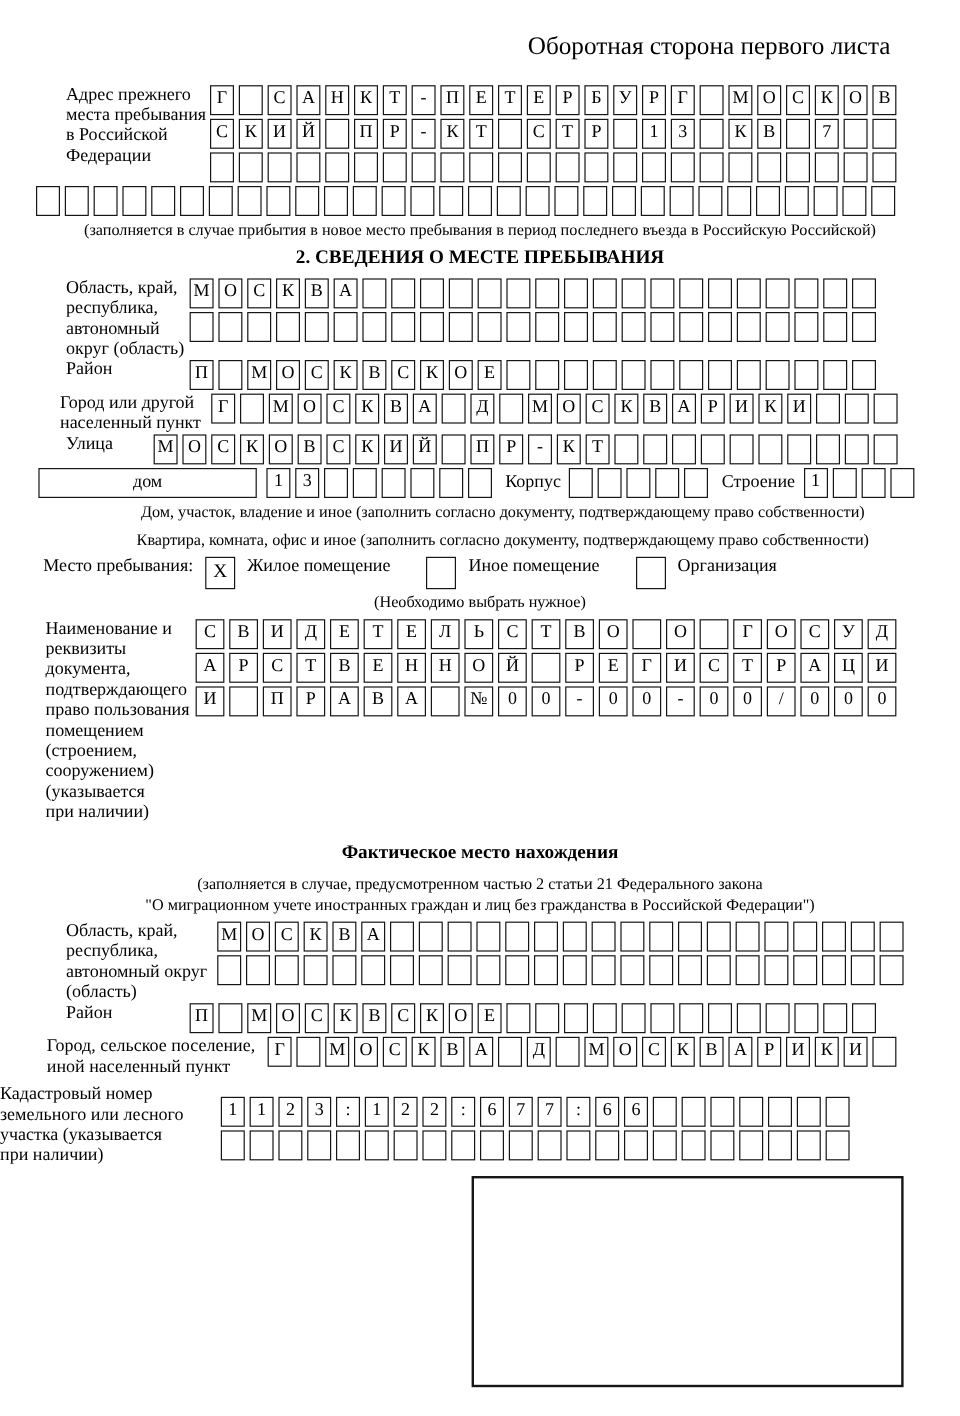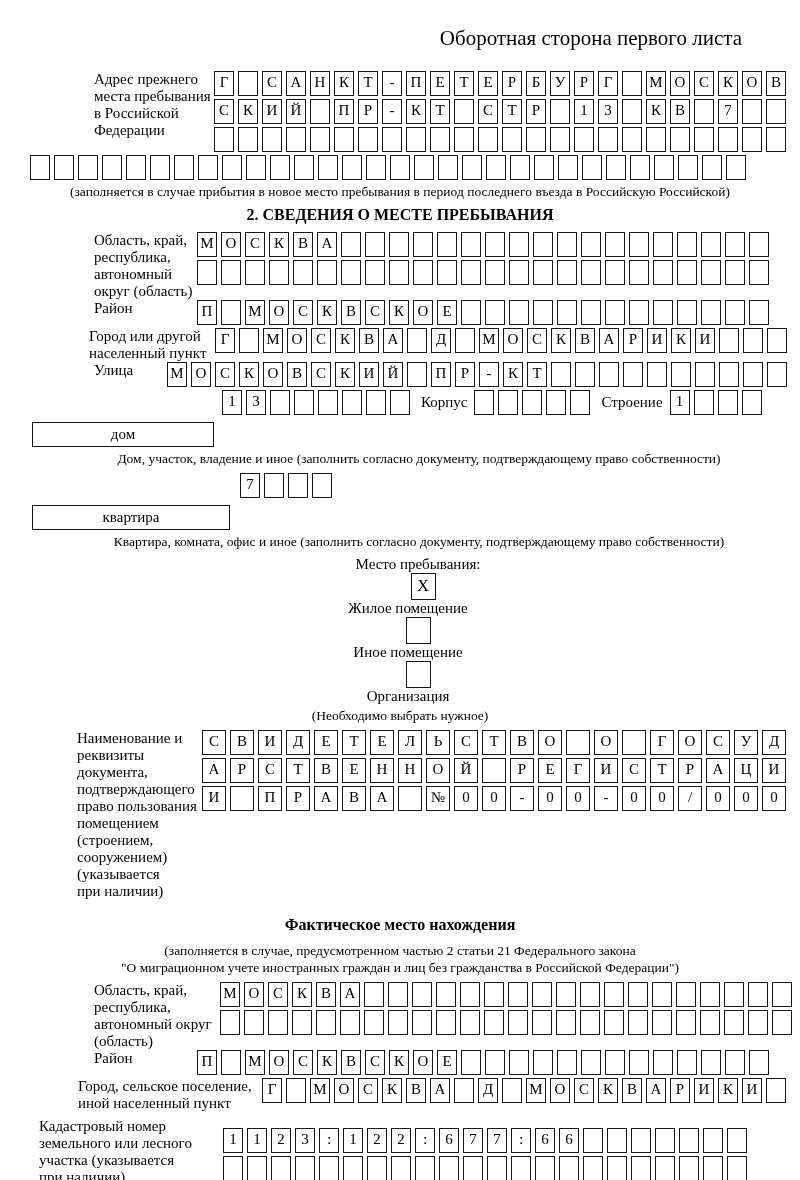--- a/index.html
+++ b/index.html
@@ -10,21 +10,21 @@
     font-family:"Liberation Serif","DejaVu Serif",serif;
     font-size:15px;
     overflow:hidden;
   }
   .header-note{
     text-align:right;
     padding:26px 58px 0 0;
     margin-bottom:20px;
     font-size:21px;
   }
-  .flexrow{display:flex;align-items:flex-start;margin-left:39px;}
+  .flexrow{display:flex;align-items:flex-start;}
   .label{
     white-space:pre-line;
     line-height:17px;
     font-size:15px;
   }
   .cellrow{white-space:nowrap;line-height:0;margin-bottom:3px;}
   .cell{
     display:inline-block;box-sizing:border-box;
     width:20px;height:25px;margin-right:4px;
     border:1.8px solid #161616;
@@ -38,33 +38,33 @@
     margin:2px 0 6px 0;
   }
   .section-title{
     text-align:center;font-weight:bold;font-size:16px;
     margin:6px 0 8px 0;
   }
   .field-box{
     display:inline-block;box-sizing:border-box;
     height:25px;border:1.8px solid #161616;
     font:15px/22px "Liberation Serif","DejaVu Serif",serif;
-    text-align:center;vertical-align:top;margin-top:32px;
+    text-align:center;vertical-align:top;
   }
   .inline-label{
     display:inline-block;vertical-align:top;
     font-size:15px;line-height:25px;margin:0 7px;
   }
   .checkbox{
     display:inline-block;box-sizing:border-box;
     width:25px;height:27px;border:1.8px solid #161616;
     font:16px/24px "Liberation Serif","DejaVu Serif",serif;
     text-align:center;vertical-align:top;
   }
-  .stay-row{display:flex;align-items:center;margin:6px 0 0 36px;flex-direction:column;}
+  .stay-row{display:flex;align-items:flex-start;margin:6px 0 0 36px;}
   .stay-row .opt-label{margin:0 30px 0 10px;}
   .left-note{text-align:center;margin-left:38px;}
   .stamp-box{
     box-sizing:border-box;
     width:360px;height:176px;
     border:2px solid #161616;
     margin:8px 0 0 393px;
   }
   .mt6{margin-top:6px;}
 </style>
@@ -116,23 +116,20 @@
   <div class="flexrow">
     <div class="label" style="padding-left:55px;width:73px;">Улица</div>
     <div class="cellrow"><span class="cell">М</span><span class="cell">О</span><span class="cell">С</span><span class="cell">К</span><span class="cell">О</span><span class="cell">В</span><span class="cell">С</span><span class="cell">К</span><span class="cell">И</span><span class="cell">Й</span><span class="cell"></span><span class="cell">П</span><span class="cell">Р</span><span class="cell">-</span><span class="cell">К</span><span class="cell">Т</span><span class="cell"></span><span class="cell"></span><span class="cell"></span><span class="cell"></span><span class="cell"></span><span class="cell"></span><span class="cell"></span><span class="cell"></span><span class="cell"></span><span class="cell"></span></div>
   </div>
 
   <div class="cellrow" style="margin-left:32px;">
     <span class="field-box" style="width:182px;margin-right:8px;">дом</span><span><span class="cell">1</span><span class="cell">3</span><span class="cell"></span><span class="cell"></span><span class="cell"></span><span class="cell"></span><span class="cell"></span><span class="cell"></span></span><span class="inline-label">Корпус</span><span><span class="cell"></span><span class="cell"></span><span class="cell"></span><span class="cell"></span><span class="cell"></span></span><span class="inline-label">Строение</span><span><span class="cell">1</span><span class="cell"></span><span class="cell"></span><span class="cell"></span></span>
   </div>
   <div class="note left-note">Дом, участок, владение и иное (заполнить согласно документу, подтверждающему право собственности)</div>
 
-  <div class="cellrow" style="margin-left:32px;">
-    <span class="field-box" style="width:198px;margin-right:10px;">квартира</span><span><span class="cell">7</span><span class="cell"></span><span class="cell"></span><span class="cell"></span></span>
-  </div>
   <div class="note left-note">Квартира, комната, офис и иное (заполнить согласно документу, подтверждающему право собственности)</div>
 
   <div class="stay-row">
     <span>Место пребывания:</span>
     <span class="checkbox" style="margin-left:10px;">X</span>
     <span class="opt-label">Жилое помещение</span>
     <span class="checkbox"></span>
     <span class="opt-label">Иное помещение</span>
     <span class="checkbox"></span>
     <span class="opt-label">Организация</span>

